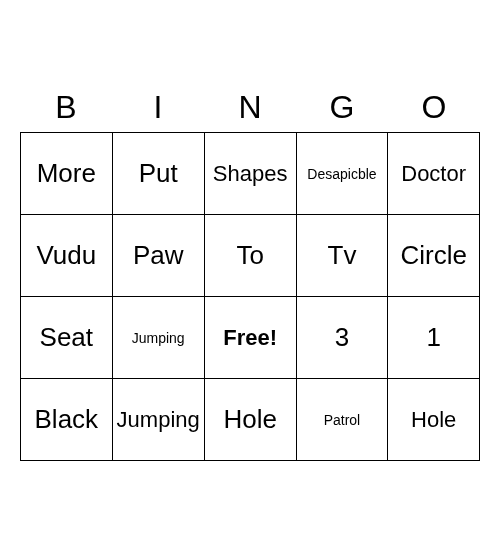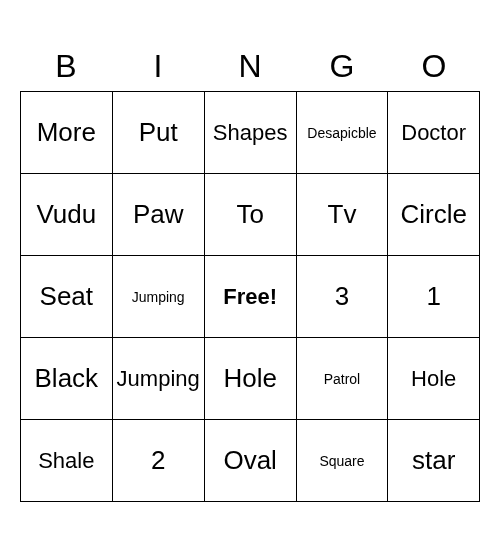--- a/index.html
+++ b/index.html
@@ -110,22 +110,15 @@
           <td class="cell-large">3</td>
           <td class="cell-large">1</td>
         </tr>
         <tr>
           <td class="cell-large">Black</td>
           <td class="cell-medium">Jumping</td>
           <td class="cell-large">Hole</td>
           <td class="cell-small">Patrol</td>
           <td class="cell-medium">Hole</td>
         </tr>
-        <tr>
-          <td class="cell-medium">Shale</td>
-          <td class="cell-large">2</td>
-          <td class="cell-large">Oval</td>
-          <td class="cell-small">Square</td>
-          <td class="cell-large">star</td>
-        </tr>
       </tbody>
   </table>
 </div>
 
 </body></html>

